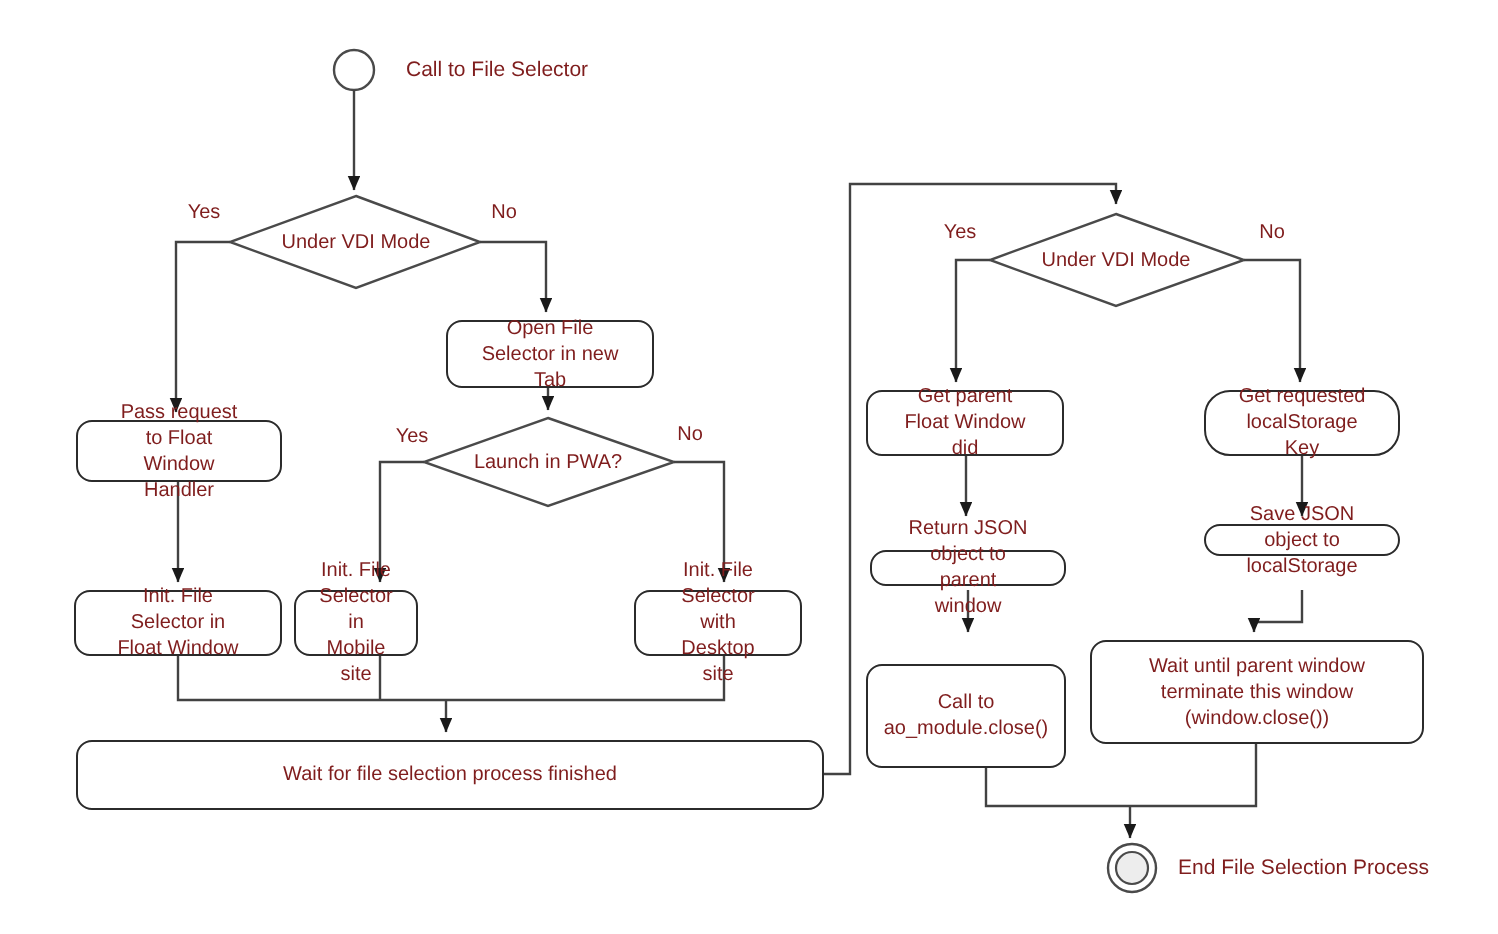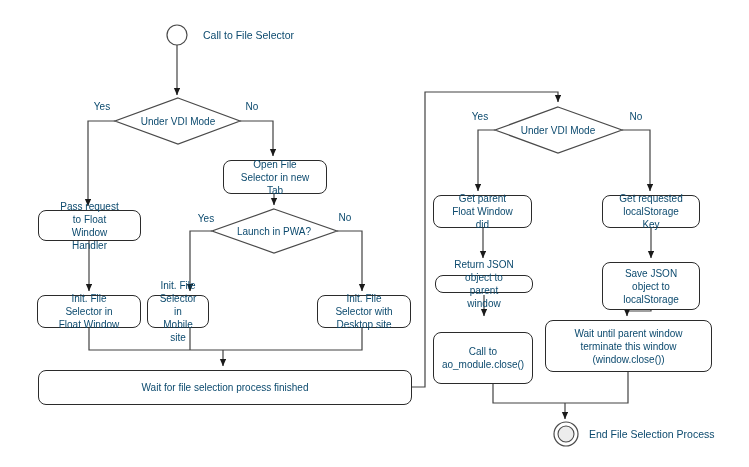--- a/index.html
+++ b/index.html
@@ -1,21 +1,21 @@
 <!DOCTYPE html>
 <html><head>
 <meta charset="utf-8">
 <style>
   html,body{margin:0;padding:0;background:#ffffff;}
   #canvas{
     position:relative;
     width:749px;height:467px;
     background:#ffffff;
     font-family:"Liberation Sans", sans-serif;
-    color:#0c4a6e;
+    color:#7f1d1d;
     overflow:hidden;
   }
   #edges{position:absolute;left:0;top:0;width:749px;height:467px;}
   .box{
     position:absolute;
     box-sizing:border-box;
     border:1px solid #2b2b2b;
     border-radius:8px;
     background:#ffffff;
     display:flex;align-items:center;justify-content:center;
@@ -99,22 +99,22 @@
   <div class="elabel" style="left:238px;top:100px;width:28px;">No</div>
   <div class="elabel" style="left:192px;top:212px;width:28px;">Yes</div>
   <div class="elabel" style="left:331px;top:211px;width:28px;">No</div>
   <div class="elabel" style="left:466px;top:110px;width:28px;">Yes</div>
   <div class="elabel" style="left:622px;top:110px;width:28px;">No</div>
 
   <div class="box" style="left:223px;top:160px;width:104px;height:34px;">Open File Selector in new Tab</div>
   <div class="box" style="left:38px;top:210px;width:103px;height:31px;">Pass request to Float Window Handler</div>
   <div class="box" style="left:37px;top:295px;width:104px;height:33px;">Init. File Selector in Float Window</div>
   <div class="box" style="left:147px;top:295px;width:62px;height:33px;">Init. File Selector in Mobile site</div>
-  <div class="box" style="left:317px;top:295px;width:94px;height:33px;">Init. File Selector with Desktop site</div>
+  <div class="box" style="left:317px;top:295px;width:84px;height:33px;">Init. File Selector with Desktop site</div>
   <div class="box" style="left:38px;top:370px;width:374px;height:35px;">Wait for file selection process finished</div>
   <div class="box" style="left:433px;top:195px;width:99px;height:33px;">Get parent Float Window did</div>
-  <div class="box" style="left:602px;top:195px;width:98px;height:33px;">Get requested localStorage Key</div>
+  <div class="box" style="left:602px;top:195px;width:98px;height:33px;border-radius:13px;">Get requested localStorage Key</div>
   <div class="box" style="left:435px;top:275px;width:98px;height:18px;">Return JSON object to parent window</div>
-  <div class="box" style="left:602px;top:262px;width:98px;height:48px;">Save JSON object to localStorage</div>
+  <div class="box" style="left:602px;top:262px;width:98px;height:16px;border-radius:15px;">Save JSON object to localStorage</div>
   <div class="box" style="left:433px;top:320px;width:100px;height:52px;margin-top:12px;">Call to ao_module.close()</div>
   <div class="box" style="left:545px;top:320px;width:167px;height:52px;">Wait until parent window terminate this window (window.close())</div>
 
 </div>
 
 </body></html>

